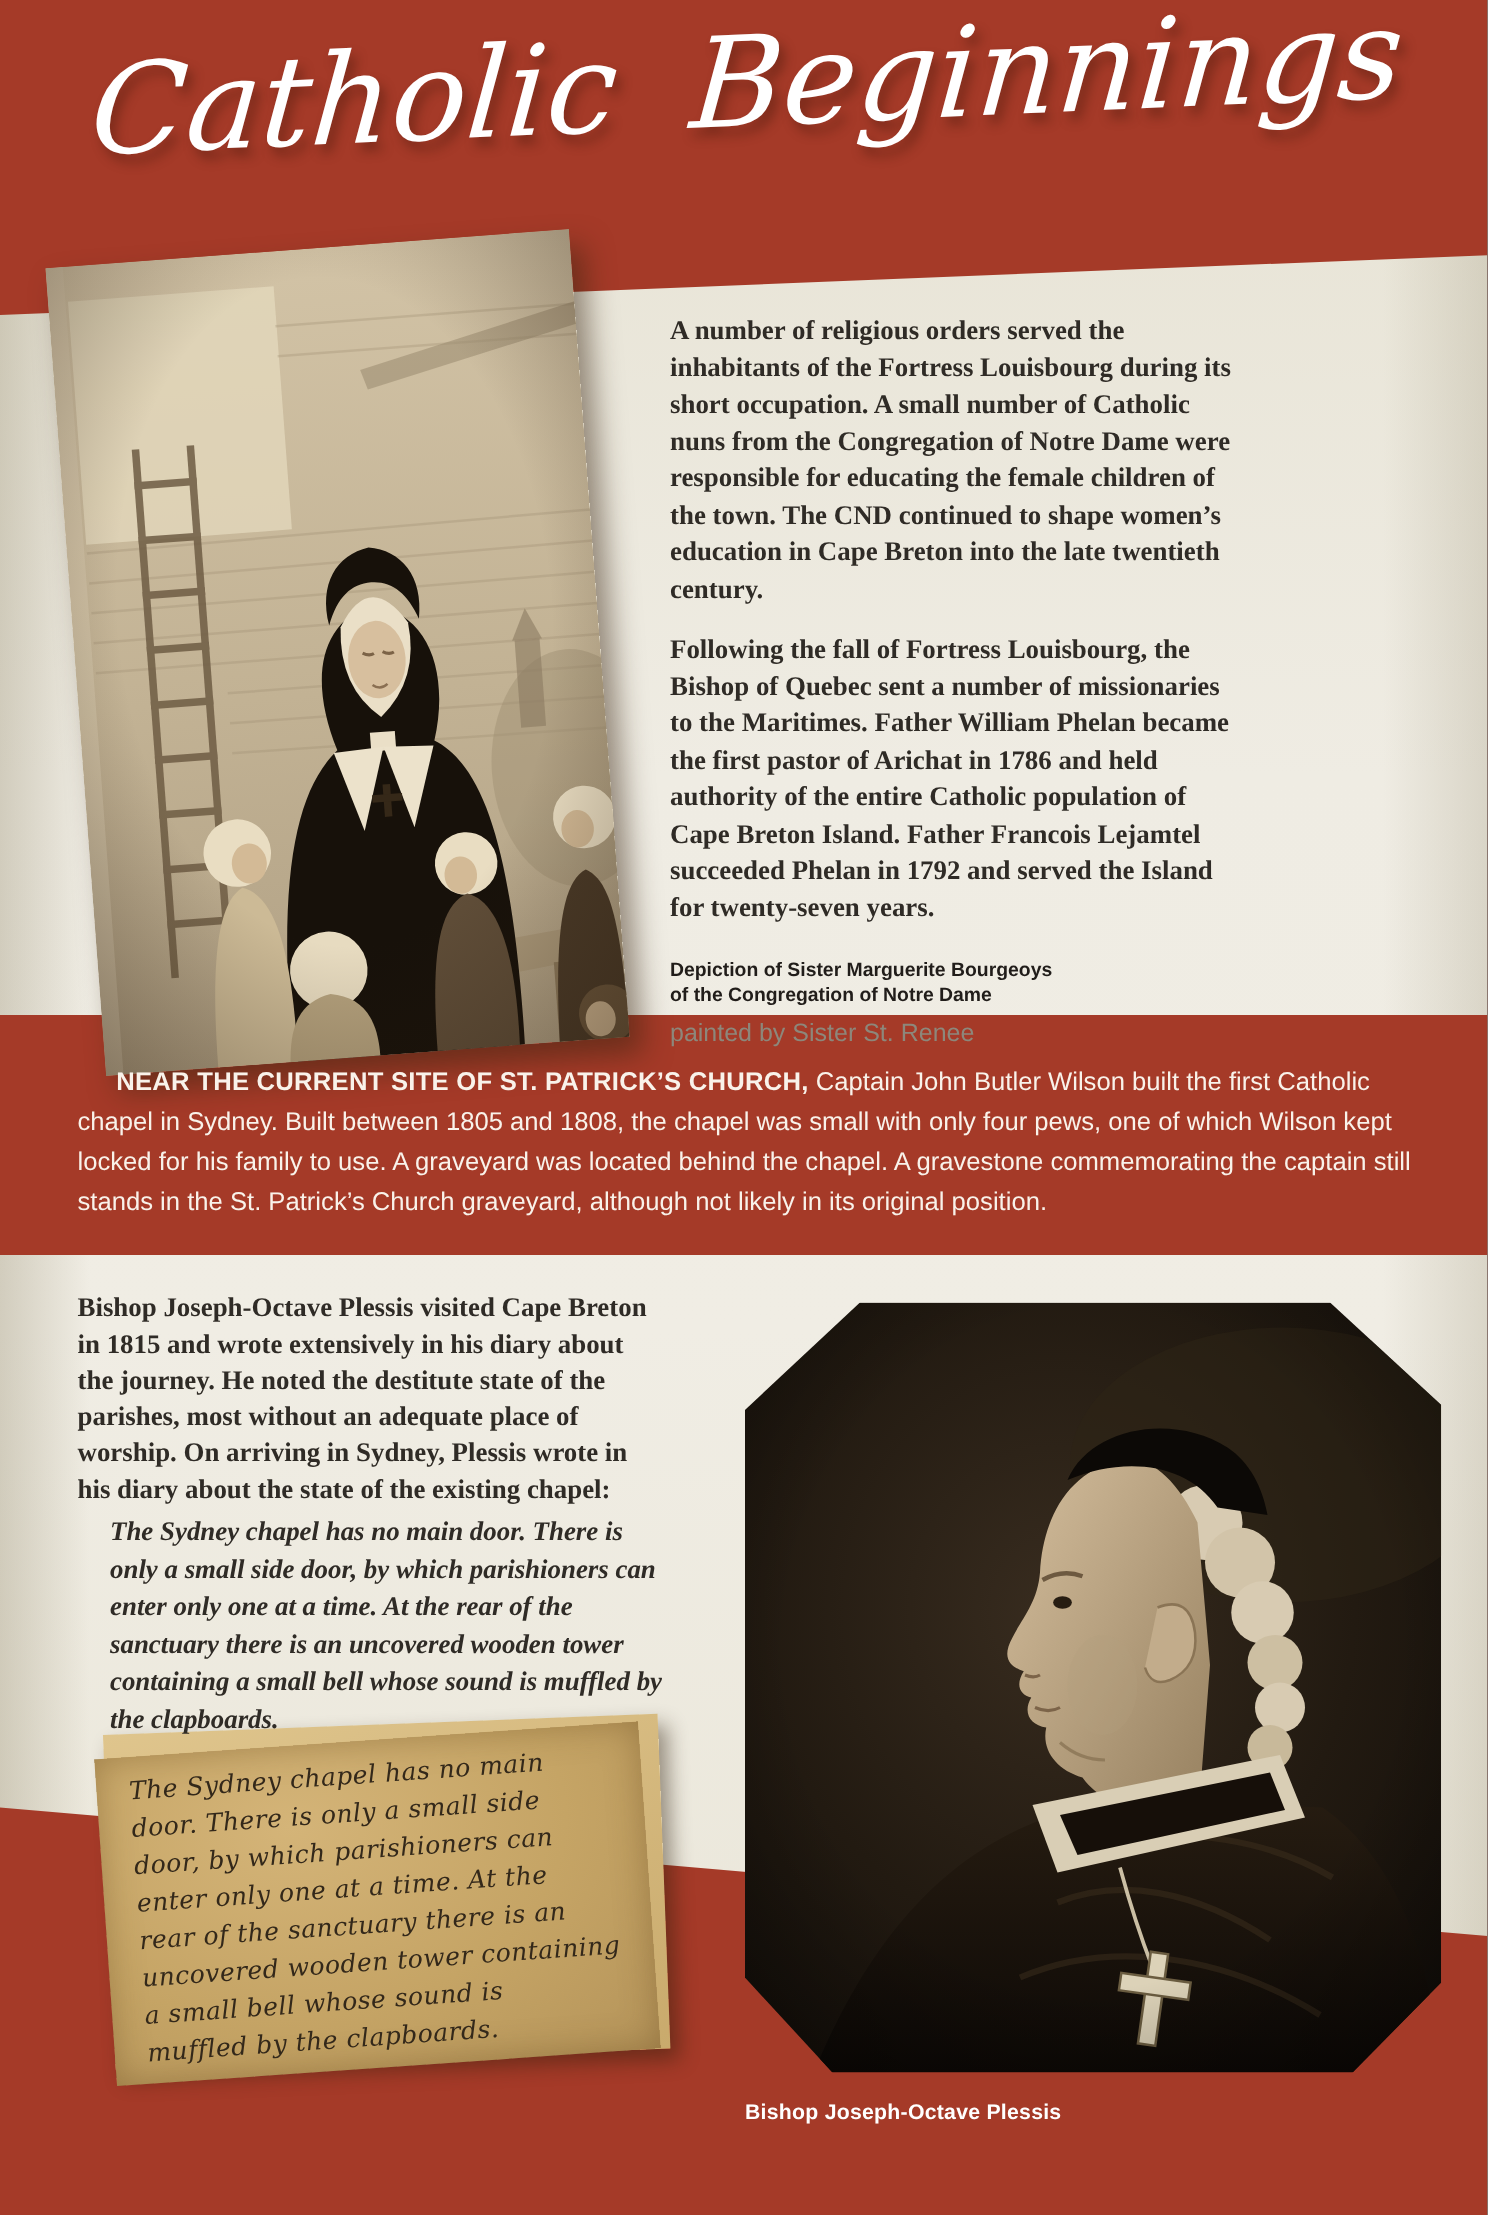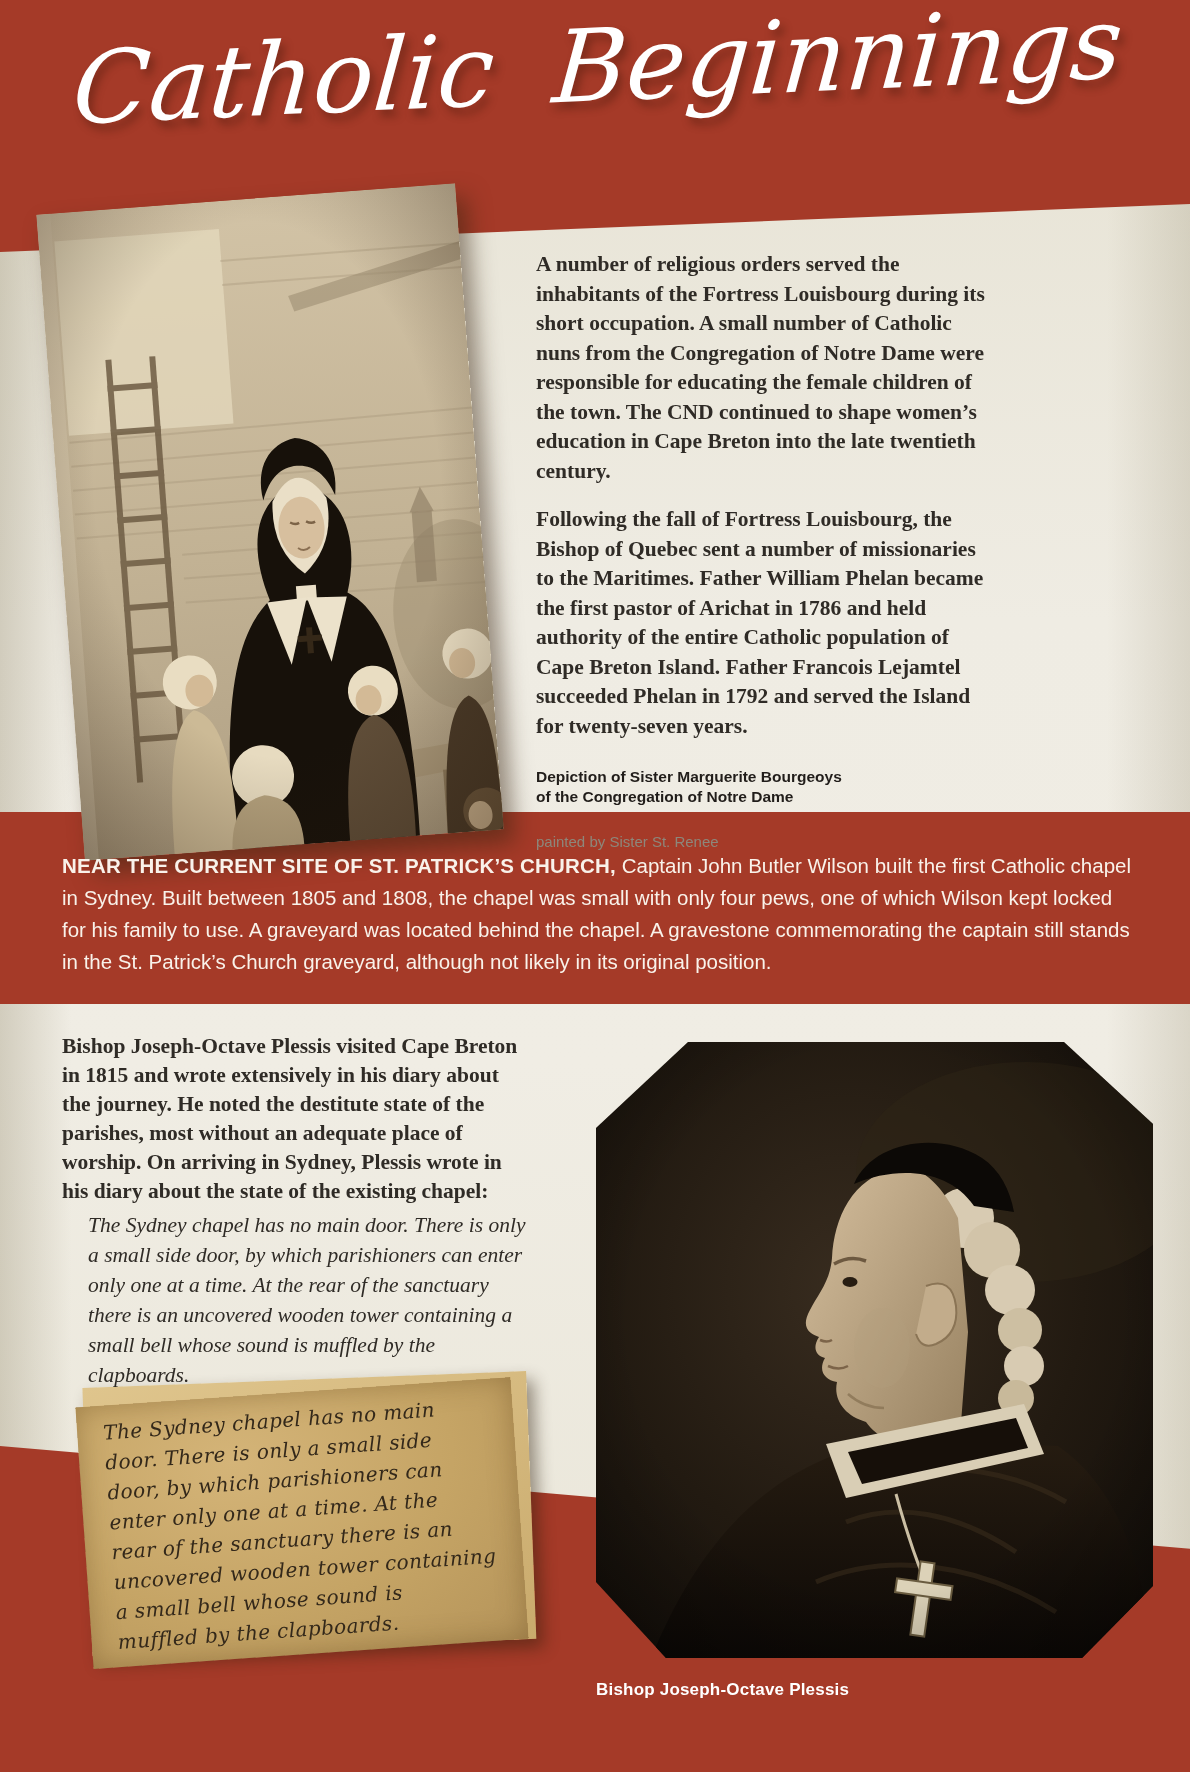--- a/index.html
+++ b/index.html
@@ -27,31 +27,31 @@
   .photo1{position:absolute;left:60px;top:198px;width:420px;height:648px;z-index:2;
     transform:rotate(-4.3deg);box-shadow:10px 14px 22px rgba(55,35,15,.50);}
   .photo1 svg{display:block;width:100%;height:100%;}
   
   .intro-col{position:absolute;left:536px;top:250px;width:472px;z-index:3;
     color:#2f2b26;font-size:21.5px;line-height:29.5px;font-weight:bold;}
   .intro-col p{margin:0 12px 19px 0;}
   .photo-caption{margin-top:26px;font-family:"Liberation Sans",sans-serif;
     font-size:15.5px;line-height:20px;color:#211d1a;font-weight:bold;}
   .photo-credit{font-family:"Liberation Sans",sans-serif;font-weight:normal;
-    color:#8d877b;font-size:15px;margin-top:20px;}
+    color:#8d877b;font-size:20px;margin-top:6px;}
   
   .band-mid-text{position:absolute;left:62px;top:850px;width:1072px;z-index:3;
     font-family:"Liberation Sans",sans-serif;font-size:20.5px;line-height:32px;
     color:#f9f2ea;font-weight:normal;}
-  .band-mid-text .lead{font-weight:bold;letter-spacing:.2px;}
+  .band-mid-text .lead{font-weight:bold;letter-spacing:.2px;margin-left:31px;}
   
   .plessis-para{position:absolute;left:62px;top:1012px;width:462px;z-index:3;
     font-weight:bold;font-size:21.5px;line-height:29px;color:#2f2b26;margin-top:20px;}
   .quote{position:absolute;left:88px;top:1210px;width:444px;z-index:3;
-    font-style:italic;font-weight:normal;font-size:21.5px;line-height:30px;color:#2f2b26;}
+    font-style:italic;font-weight:bold;font-size:21.5px;line-height:30px;color:#2f2b26;}
   
   .note-wrap{position:absolute;left:84px;top:1392px;width:436px;height:262px;z-index:2;
     transform:rotate(-4deg);}
   .note-back{position:absolute;left:4px;top:-12px;right:-12px;bottom:6px;
     background:linear-gradient(160deg,#dfc58d,#c9aa6c);transform:rotate(1.8deg);
     box-shadow:7px 9px 16px rgba(45,28,10,.45);}
   .note-sheet{position:absolute;inset:0;padding:12px 0 0 26px;box-sizing:border-box;
     background:radial-gradient(ellipse at 35% 25%, #d4b478 0%, #c5a465 55%, #b5945a 100%);
     box-shadow:inset 0 0 28px rgba(90,60,20,.35);}
   .note-line{font-family:"DejaVu Serif",serif;font-style:italic;font-size:20px;

